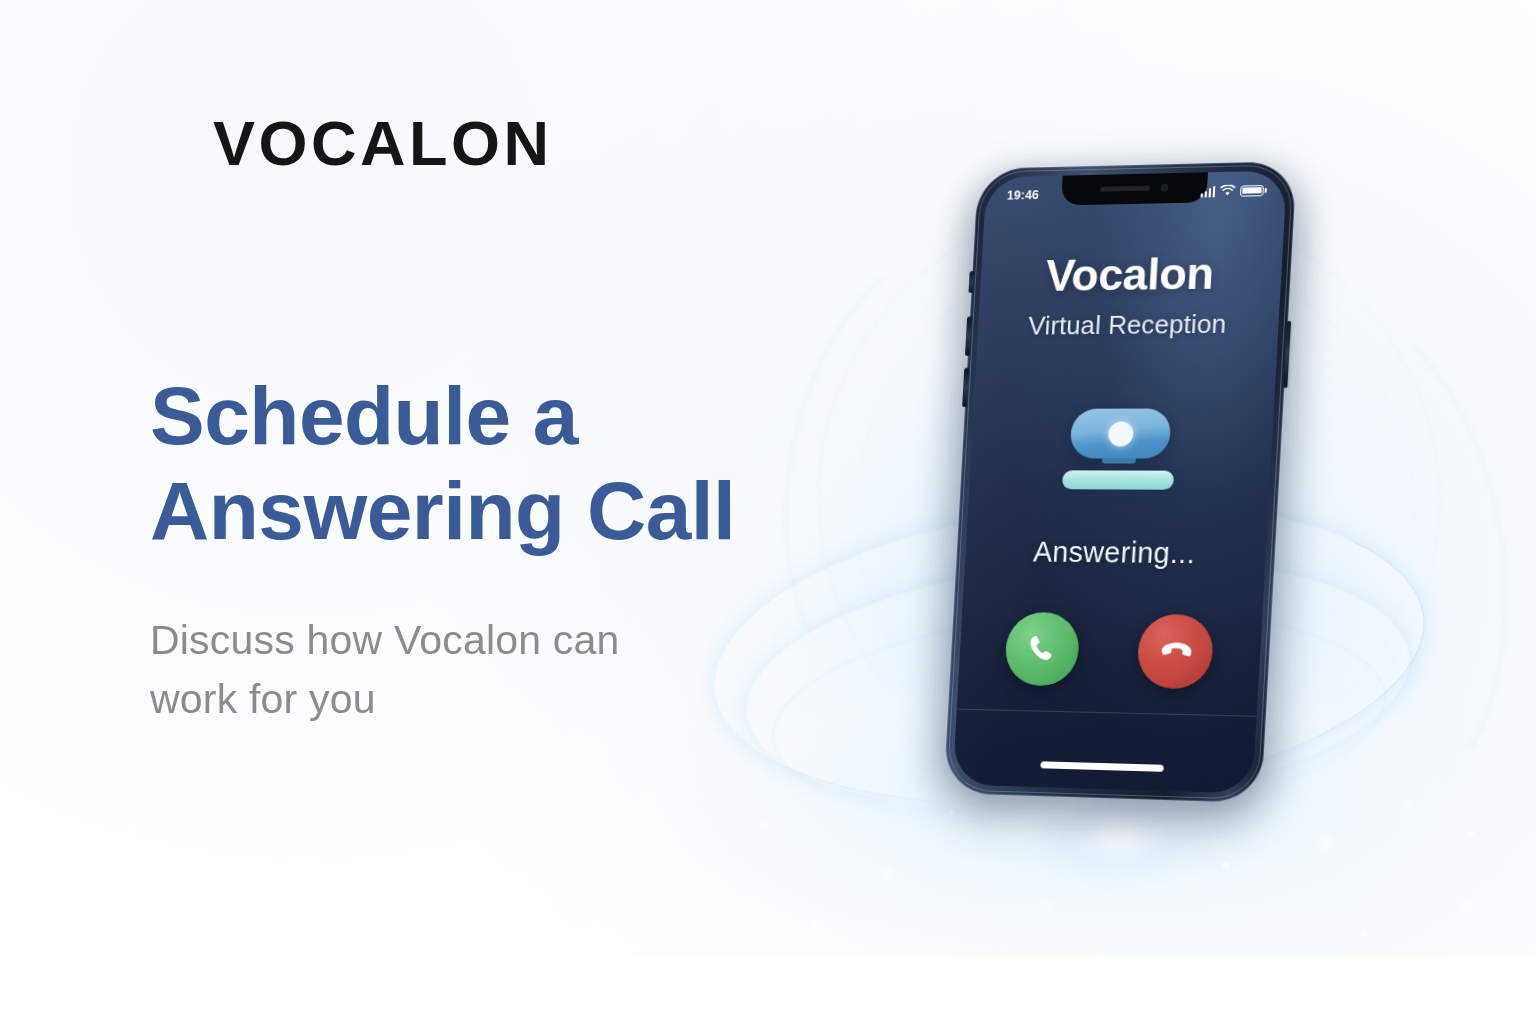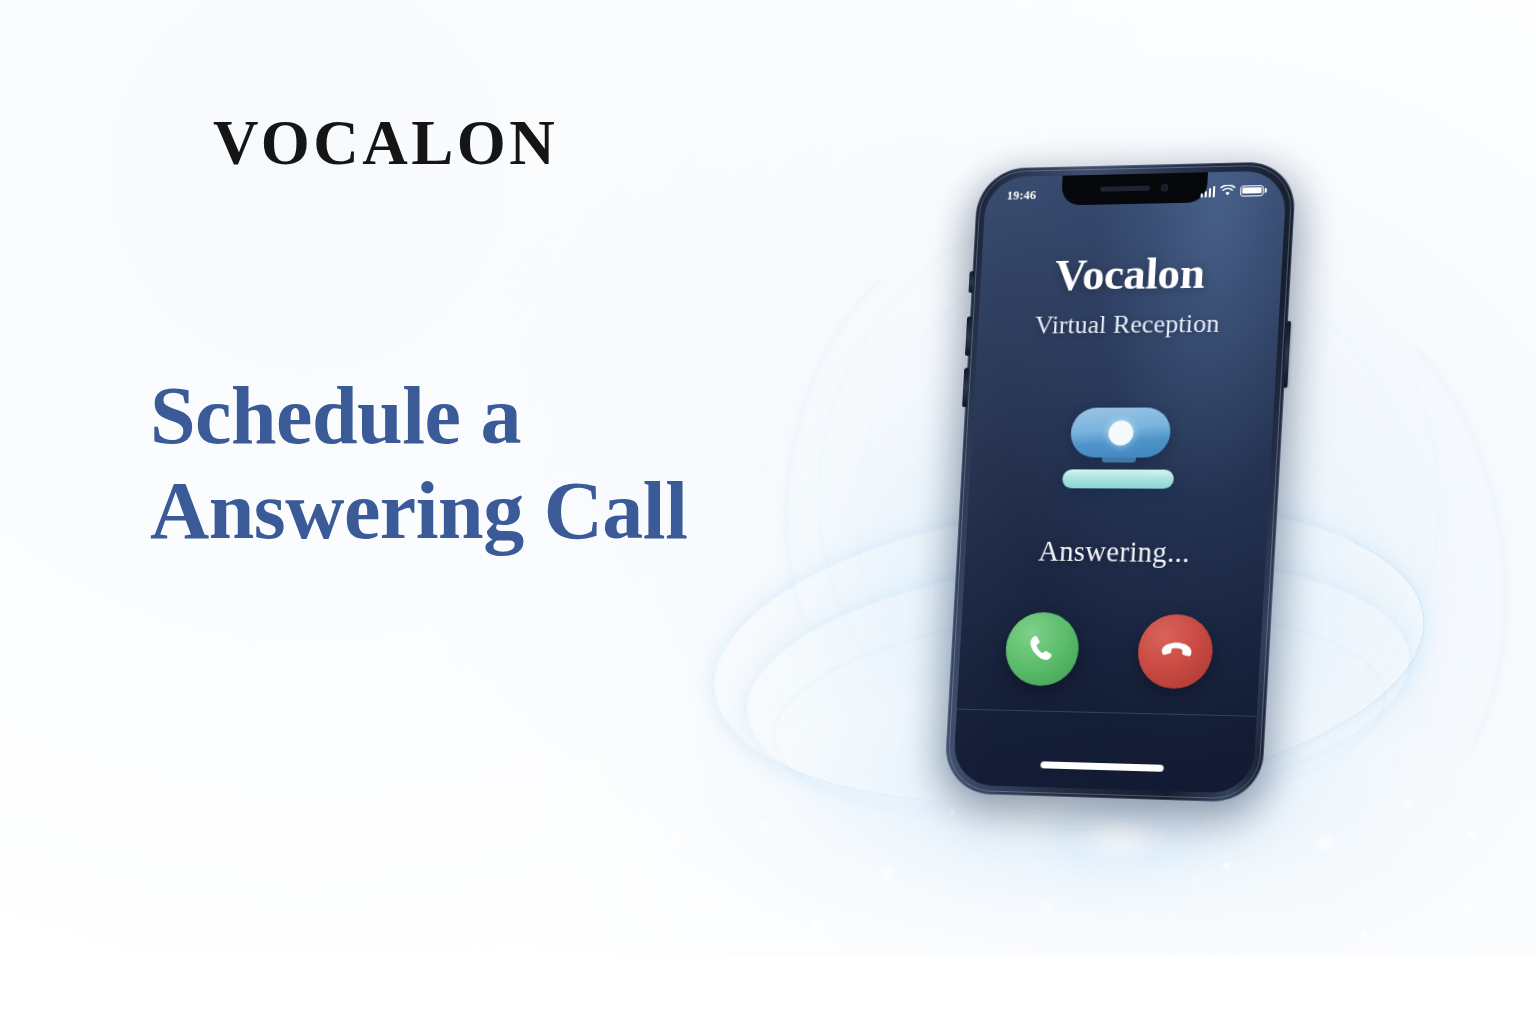--- a/index.html
+++ b/index.html
@@ -19,21 +19,20 @@
   #slide {
     position: absolute;
     inset: 0;
     width: 1536px;
     height: 956px;
     overflow: hidden;
     background:
       radial-gradient(circle at 78% 60%, rgba(214,232,248,0.55) 0%, rgba(233,243,252,0.30) 28%, rgba(255,255,255,0) 58%),
       radial-gradient(circle at 20% 18%, rgba(247,250,253,1) 0%, rgba(255,255,255,1) 60%),
       linear-gradient(165deg, #fdfeff 0%, #ffffff 35%, #f7fafd 72%, #f2f6fb 100%);
-    font-family: Liberation Serif, serif;
   }
 
   
   .bg-layer { position: absolute; pointer-events: none; }
 
   .halo-core {
     left: 700px; top: 250px;
     width: 760px; height: 660px;
     background: radial-gradient(ellipse at 50% 58%,
         rgba(206,230,250,0.72) 0%,
@@ -453,20 +452,21 @@
   <div class="bokeh" style="left:1192px;top:878px;width:8px;height:8px;opacity:.5;filter:blur(2px);"></div>
   <div class="bokeh" style="left:700px;top:900px;width:7px;height:7px;opacity:.45;filter:blur(2px);"></div>
   <div class="bokeh" style="left:1460px;top:900px;width:12px;height:12px;opacity:.5;filter:blur(2.4px);"></div>
   <div class="bokeh" style="left:300px;top:880px;width:10px;height:10px;opacity:.32;filter:blur(3px);"></div>
   <div class="bokeh" style="left:130px;top:820px;width:8px;height:8px;opacity:.28;filter:blur(3px);"></div>
   <div class="bokeh" style="left:60px;top:930px;width:12px;height:12px;opacity:.25;filter:blur(3.5px);"></div>
   <div class="bokeh" style="left:470px;top:940px;width:9px;height:9px;opacity:.26;filter:blur(3px);"></div>
 
   <div class="logo">VOCALON</div>
   <h1 class="headline">Schedule a Answering Call</h1>
+  <p class="subtitle">Discuss how Vocalon can work for you</p>
 
   <div id="phone-wrap">
     <div class="phone-shadow"></div>
 
     <div class="phone-body">
       <div class="phone-rim"></div>
 
       <div class="btn-power-real"></div>
       <div class="btn-mute"></div>
       <div class="btn-vol-up"></div>

